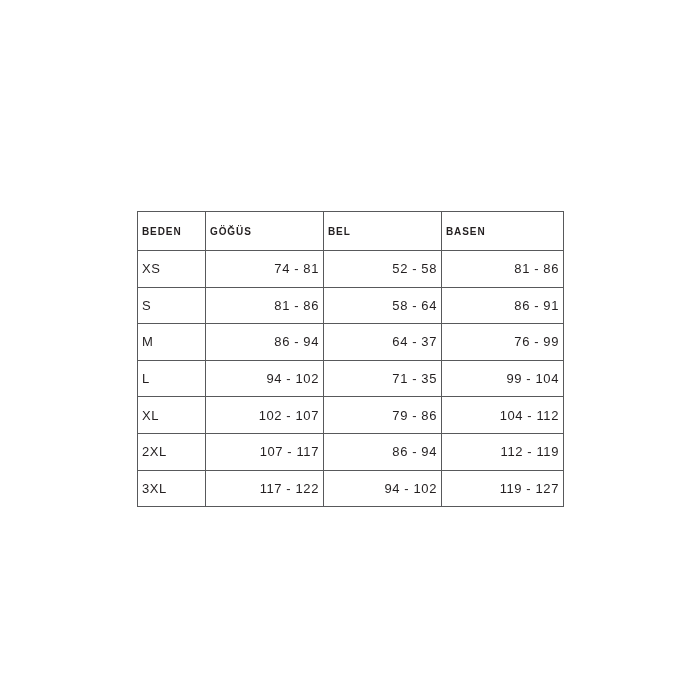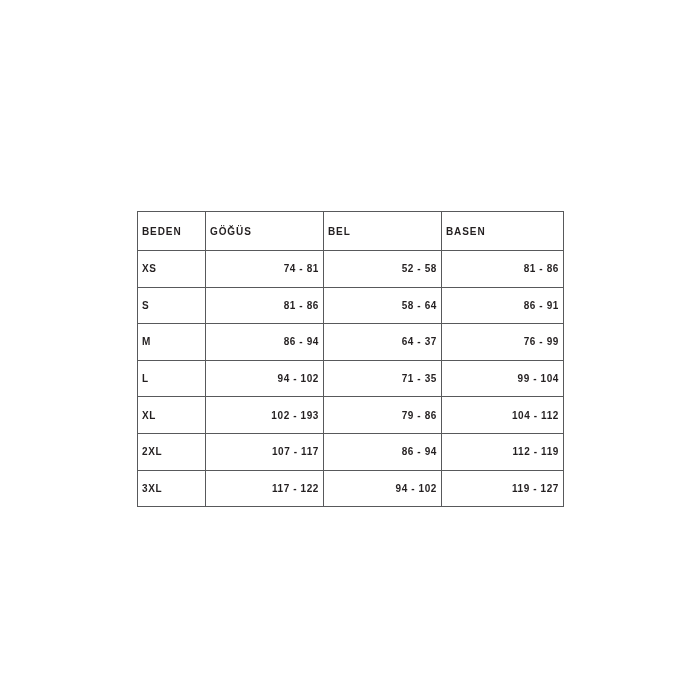--- a/index.html
+++ b/index.html
@@ -28,22 +28,22 @@
   table.size-table {
     border-collapse: collapse;
     width: 426px;
     table-layout: fixed;
   }
   table.size-table th,
   table.size-table td {
     border: 1px solid #58595b;
     height: 35.6px;
     padding: 0 4px;
-    font-size: 10px;
-    font-weight: bold;
+    font-size: 13px;
+    font-weight: normal;
     color: #231f20;
     letter-spacing: 0.6px;
     vertical-align: middle;
   }
   table.size-table thead th {
     font-weight: bold;
     font-size: 10px;
     letter-spacing: 0.9px;
     height: 38px;
   }
@@ -114,21 +114,21 @@
           <td class="col-val">76 - 99</td>
         </tr>
         <tr>
           <td class="col-size">L</td>
           <td class="col-val">94 - 102</td>
           <td class="col-val">71 - 35</td>
           <td class="col-val">99 - 104</td>
         </tr>
         <tr>
           <td class="col-size">XL</td>
-          <td class="col-val">102 - 193</td>
+          <td class="col-val">102 - 107</td>
           <td class="col-val">79 - 86</td>
           <td class="col-val">104 - 112</td>
         </tr>
         <tr>
           <td class="col-size">2XL</td>
           <td class="col-val">107 - 117</td>
           <td class="col-val">86 - 94</td>
           <td class="col-val">112 - 119</td>
         </tr>
         <tr>

